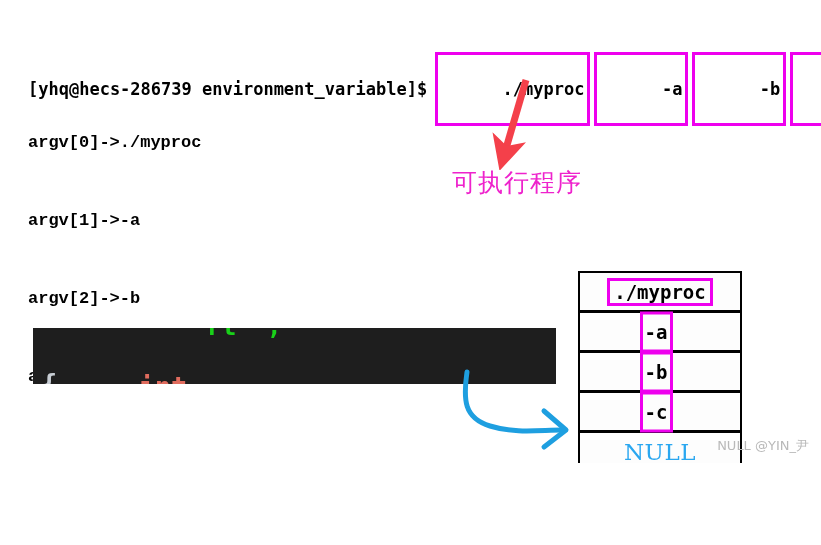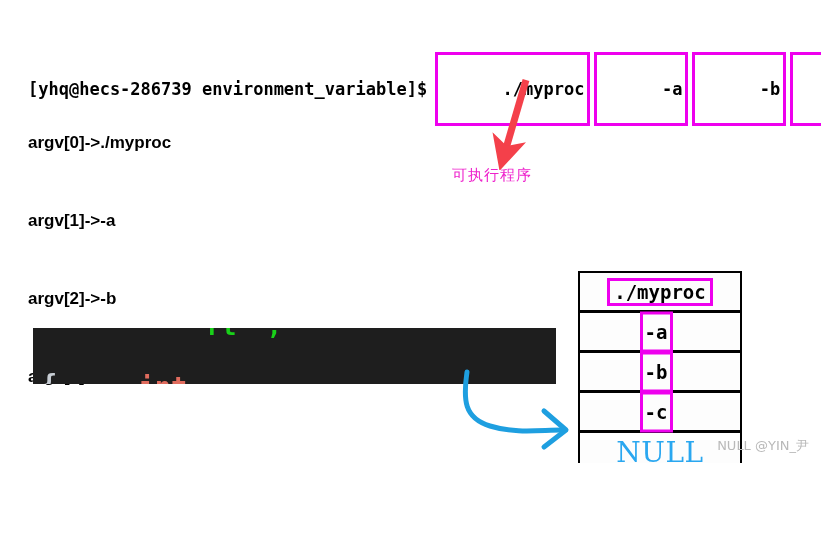--- a/index.html
+++ b/index.html
@@ -14,21 +14,21 @@
     background: #ffffff;
     overflow: hidden;
     font-family: "DejaVu Sans Mono", monospace;
   }
 
   
   #terminal {
     position: absolute;
     left: 28px;
     top: 52px;
-    font-family: Liberation Sans, sans-serif;
+    font-family: Liberation Mono, monospace;
     font-size: 17px;
     font-weight: bold;
     line-height: 26px;
     color: #000000;
     white-space: pre;
   }
   .term-line { height: 26px; }
 
   
   #prompt-line {
@@ -64,21 +64,21 @@
     width: 110px;
     height: 92px;
   }
 
   
   #cn-annotation {
     position: absolute;
     left: 452px;
     top: 166px;
     font-family: "DejaVu Sans", sans-serif;
-    font-size: 15px;
+    font-size: 25px;
     color: #ee22cc;
     white-space: nowrap;
     letter-spacing: 1px;
   }
 
   
   #code-block {
     position: absolute;
     left: 33px;
     top: 328px;
@@ -176,21 +176,21 @@
     display: inline-block;
     width: 33px;
     height: 41px;
     line-height: 35px;
     box-sizing: border-box;
     position: relative;
     left: -4px;
   }
   .cell-null {
     font-family: "DejaVu Serif", serif;
-    font-size: 28px;
+    font-size: 23px;
     color: #2aa7f0;
     letter-spacing: 0.5px;
   }
 
   
   #watermark {
     position: absolute;
     right: 12px;
     bottom: 8px;
     font-family: "DejaVu Sans", sans-serif;

